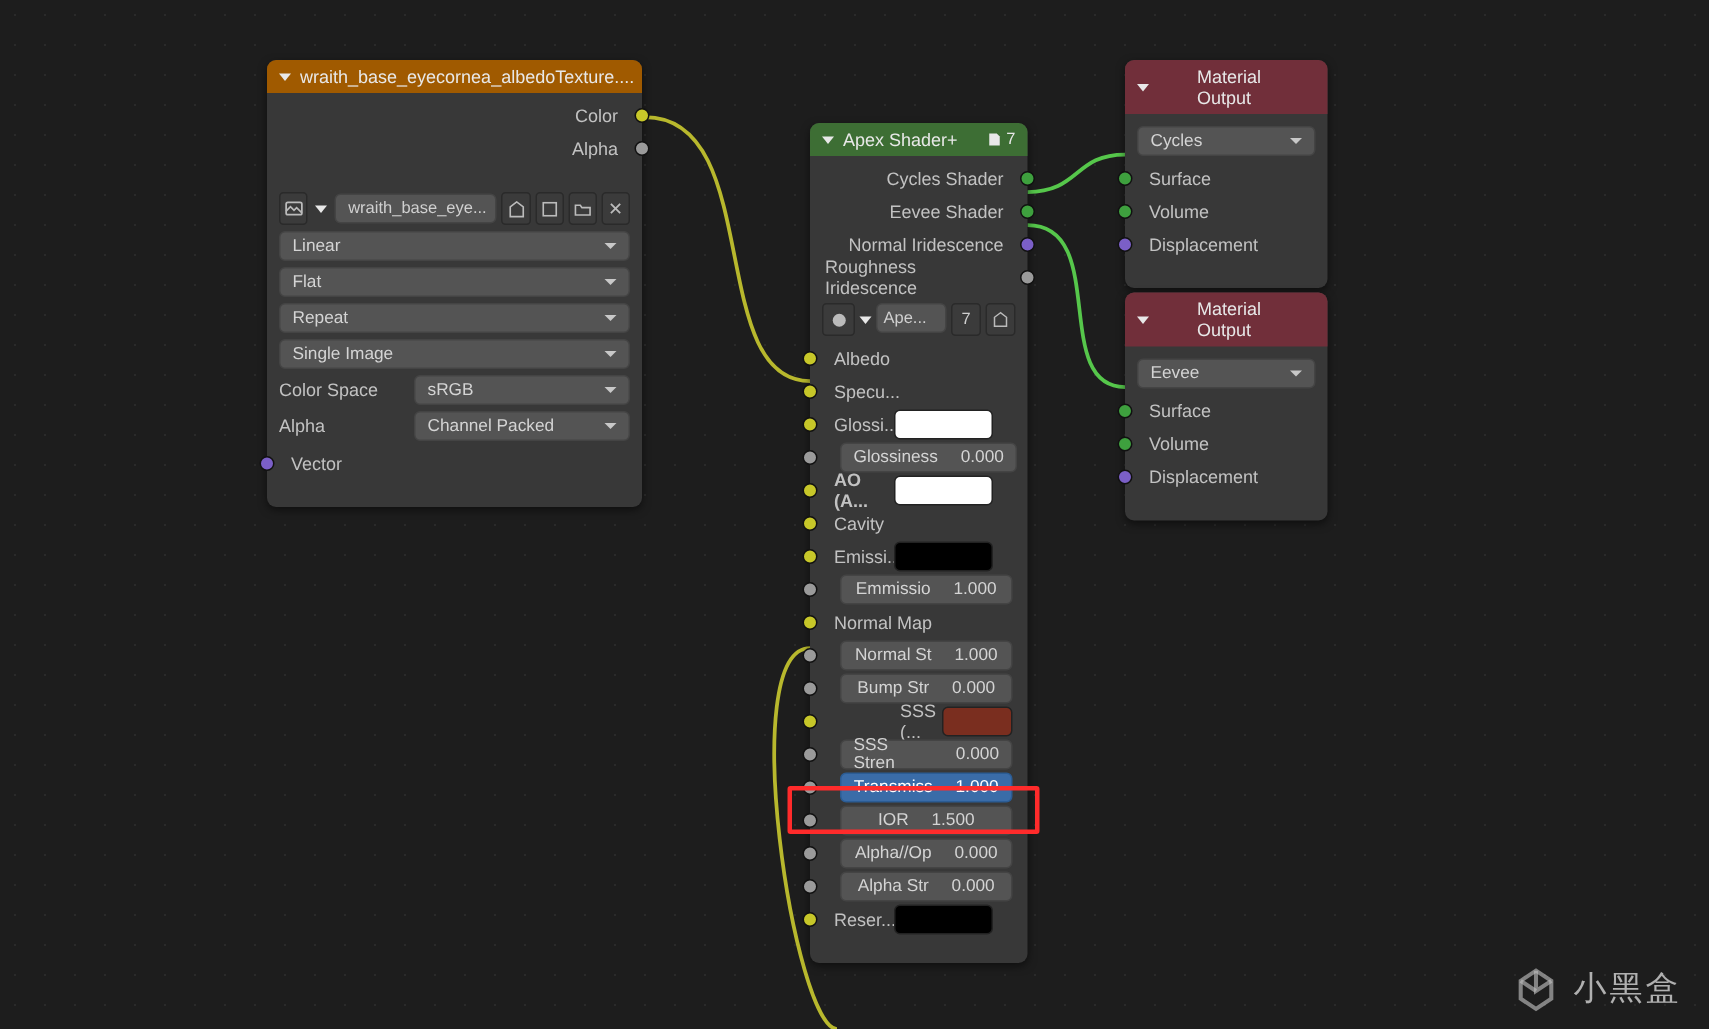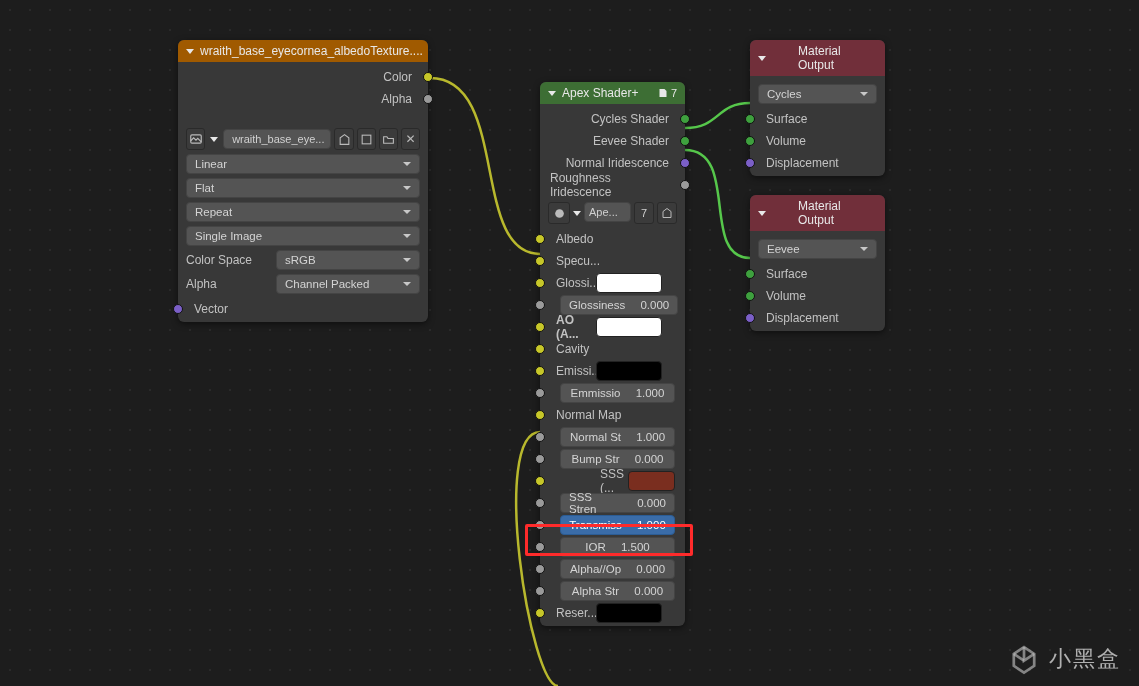--- a/index.html
+++ b/index.html
@@ -27,21 +27,21 @@
     padding: 4px 8px;
     border-radius: 6px 6px 0 0;
     font-size: 12px;
     color: #e8e8e8;
     gap: 6px;
   }
   .node-header.orange { background: #a05a00; }
   .node-header.green  { background: #3d6e34; }
   .node-header.maroon { background: #712f3a; gap: 32px; }
   .chev { width:0; height:0; border-left:4px solid transparent; border-right:4px solid transparent; border-top:5px solid #e8e8e8; }
-  .node-body { padding: 4px 0 2px 0; }
+  .node-body { padding: 4px 0 18px 0; }
   .row {
     display: flex;
     align-items: center;
     position: relative;
     height: 22px;
     padding: 0 10px;
   }
   .row.right { justify-content: flex-end; padding-right: 16px; }
   .row.left  { justify-content: flex-start; padding-left: 16px; }
   .socket {

